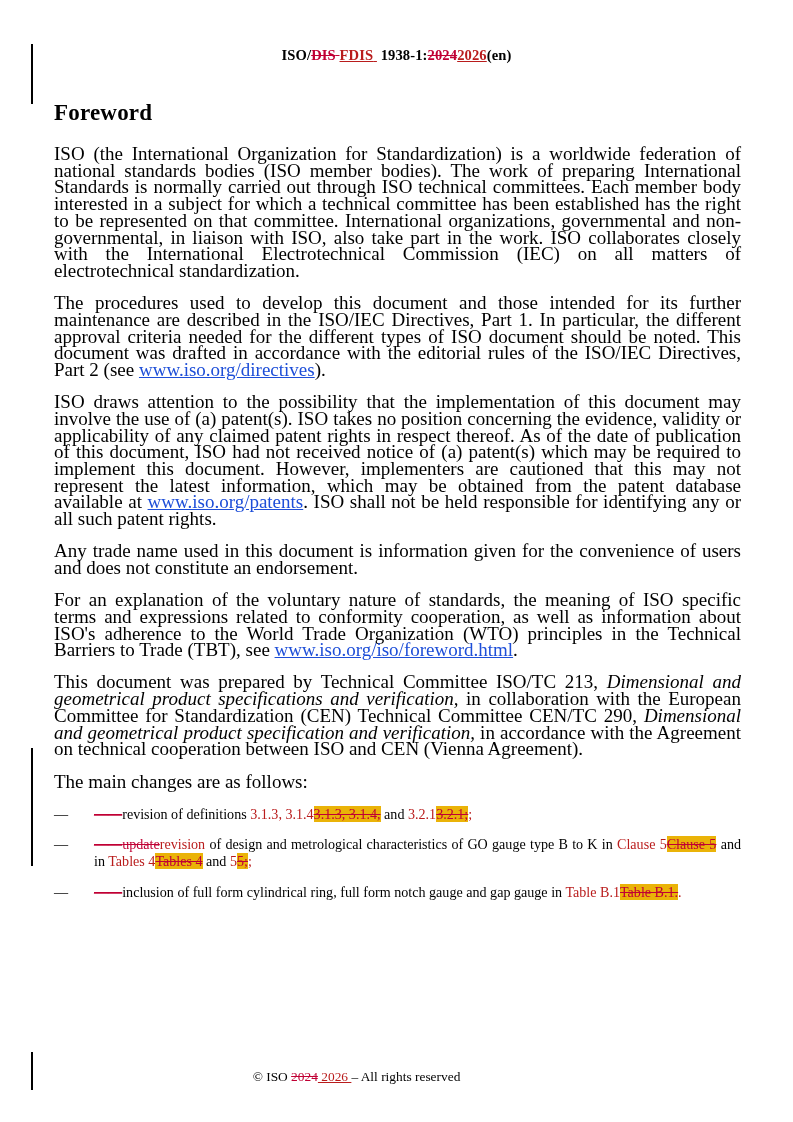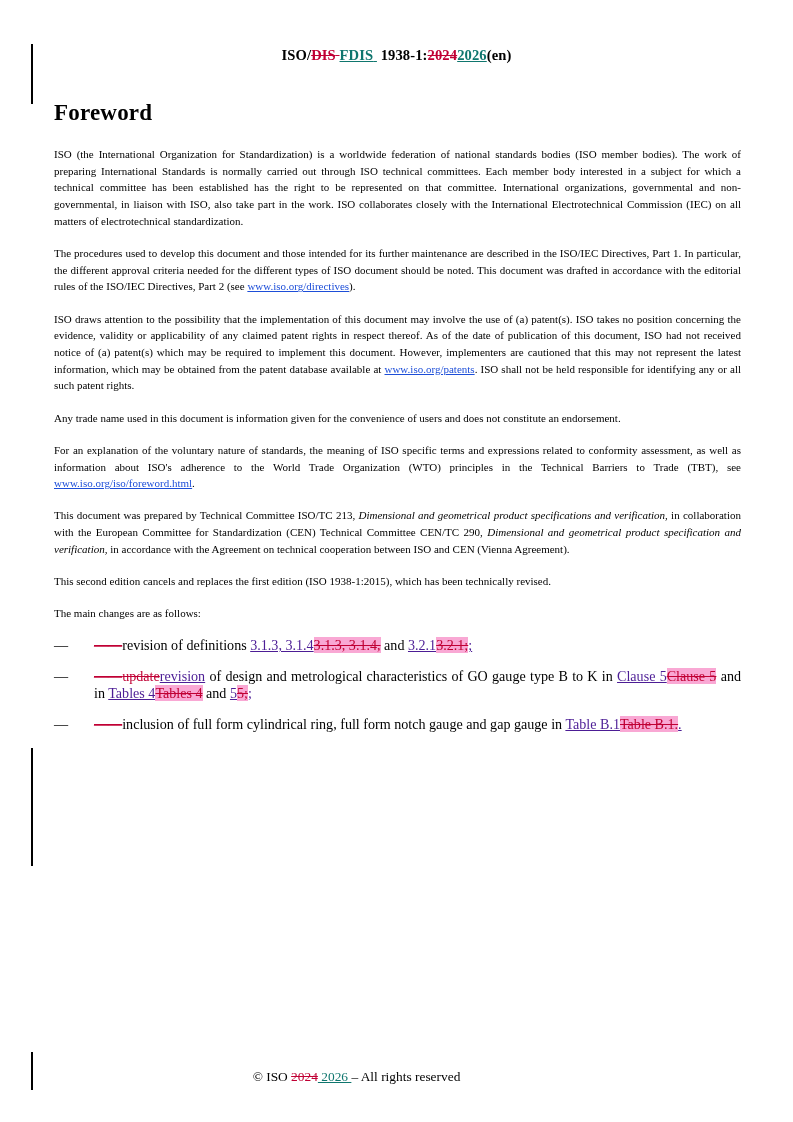--- a/index.html
+++ b/index.html
@@ -50,50 +50,49 @@
   }
 
   h1.foreword {
     font-size: 23px;
     font-weight: bold;
     margin: 0 0 20px 0;
     letter-spacing: 0.2px;
   }
 
   p.body-text {
-    font-size: 11px;
+    font-size: 19px;
     line-height: 16.7px;
     text-align: justify;
     margin: 0 0 15.5px 0;
     hyphens: none;
   }
 
   .italic { font-style: italic; }
 
   a.doc-link, .doc-link {
     color: #1d4ed8;
     text-decoration: underline;
   }
 
   
   .ins {
-    color: #4c1d95;
-    text-decoration: underline;
+    color: #b91c1c;
   }
   .del {
     color: #C00034;
     text-decoration: line-through;
-    background: #f9a8d4;
+    background: #eab308;
   }
   .del-plain {
     color: #C00034;
     text-decoration: line-through;
   }
   .ins-plain {
-    color: #0f766e;
+    color: #b91c1c;
     text-decoration: underline;
   }
   .dash-del {
     color: #C00034;
     text-decoration: line-through;
   }
 
   ul.changes {
     list-style: none;
     margin: 0 0 15px 0;
@@ -148,25 +147,24 @@
     <h1 class="foreword">Foreword</h1>
 
     <p class="body-text">ISO (the International Organization for Standardization) is a worldwide federation of national standards bodies (ISO member bodies). The work of preparing International Standards is normally carried out through ISO technical committees. Each member body interested in a subject for which a technical committee has been established has the right to be represented on that committee. International organizations, governmental and non-governmental, in liaison with ISO, also take part in the work. ISO collaborates closely with the International Electrotechnical Commission (IEC) on all matters of electrotechnical standardization.</p>
 
     <p class="body-text"><span>The procedures used to develop this document and those intended for its further maintenance are described in the ISO/IEC Directives, Part 1. In particular, the different approval criteria needed for the different types of ISO document should be noted. This document was drafted in accordance with the editorial rules of the ISO/IEC Directives, Part 2 (see </span><a class="doc-link" href="#">www.iso.org/directives</a><span>).</span></p>
 
     <p class="body-text"><span>ISO draws attention to the possibility that the implementation of this document may involve the use of (a) patent(s). ISO takes no position concerning the evidence, validity or applicability of any claimed patent rights in respect thereof. As of the date of publication of this document, ISO had not received notice of (a) patent(s) which may be required to implement this document. However, implementers are cautioned that this may not represent the latest information, which may be obtained from the patent database available at </span><a class="doc-link" href="#">www.iso.org/patents</a><span>. ISO shall not be held responsible for identifying any or all such patent rights.</span></p>
 
     <p class="body-text">Any trade name used in this document is information given for the convenience of users and does not constitute an endorsement.</p>
 
-    <p class="body-text"><span>For an explanation of the voluntary nature of standards, the meaning of ISO specific terms and expressions related to conformity assessment, as well as information about ISO's adherence to the World Trade Organization (WTO) principles in the Technical Barriers to Trade (TBT), see </span><a class="doc-link" href="#">www.iso.org/iso/foreword.html</a><span>.</span></p>
+    <p class="body-text"><span>For an explanation of the voluntary nature of standards, the meaning of ISO specific terms and expressions related to conformity cooperation, as well as information about ISO's adherence to the World Trade Organization (WTO) principles in the Technical Barriers to Trade (TBT), see </span><a class="doc-link" href="#">www.iso.org/iso/foreword.html</a><span>.</span></p>
 
     <p class="body-text"><span>This document was prepared by Technical Committee ISO/TC 213, </span><span class="italic">Dimensional and geometrical product specifications and verification,</span><span> in collaboration with the European Committee for Standardization (CEN) Technical Committee CEN/TC 290, </span><span class="italic">Dimensional and geometrical product specification and verification,</span><span> in accordance with the Agreement on technical cooperation between ISO and CEN (Vienna Agreement).</span></p>
 
-    <p class="body-text">This second edition cancels and replaces the first edition (ISO 1938-1:2015), which has been technically revised.</p>
 
     <p class="body-text">The main changes are as follows:</p>
 
     <ul class="changes">
 
       <li>
         <span class="em-dash">—</span><span class="dash-del">——</span><span>revision of definitions </span><span class="ins">3.1.3, 3.1.4</span><span class="del">3.1.3, 3.1.4,</span><span> and </span><span class="ins">3.2.1</span><span class="del">3.2.1;</span><span class="ins">;</span>
       </li>
 
       <li>

